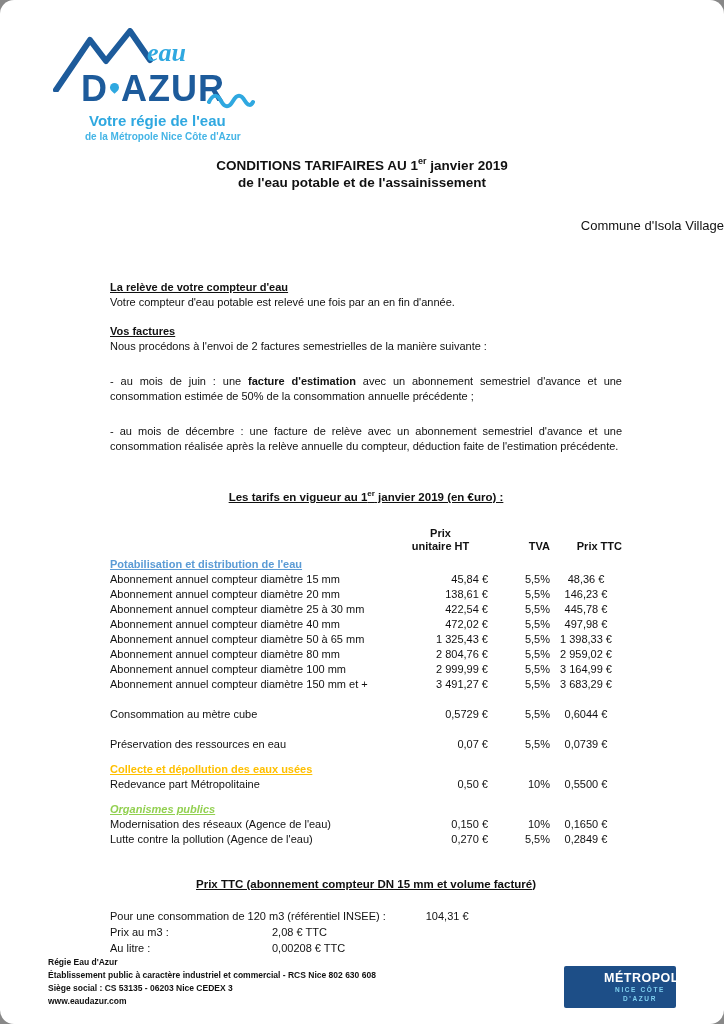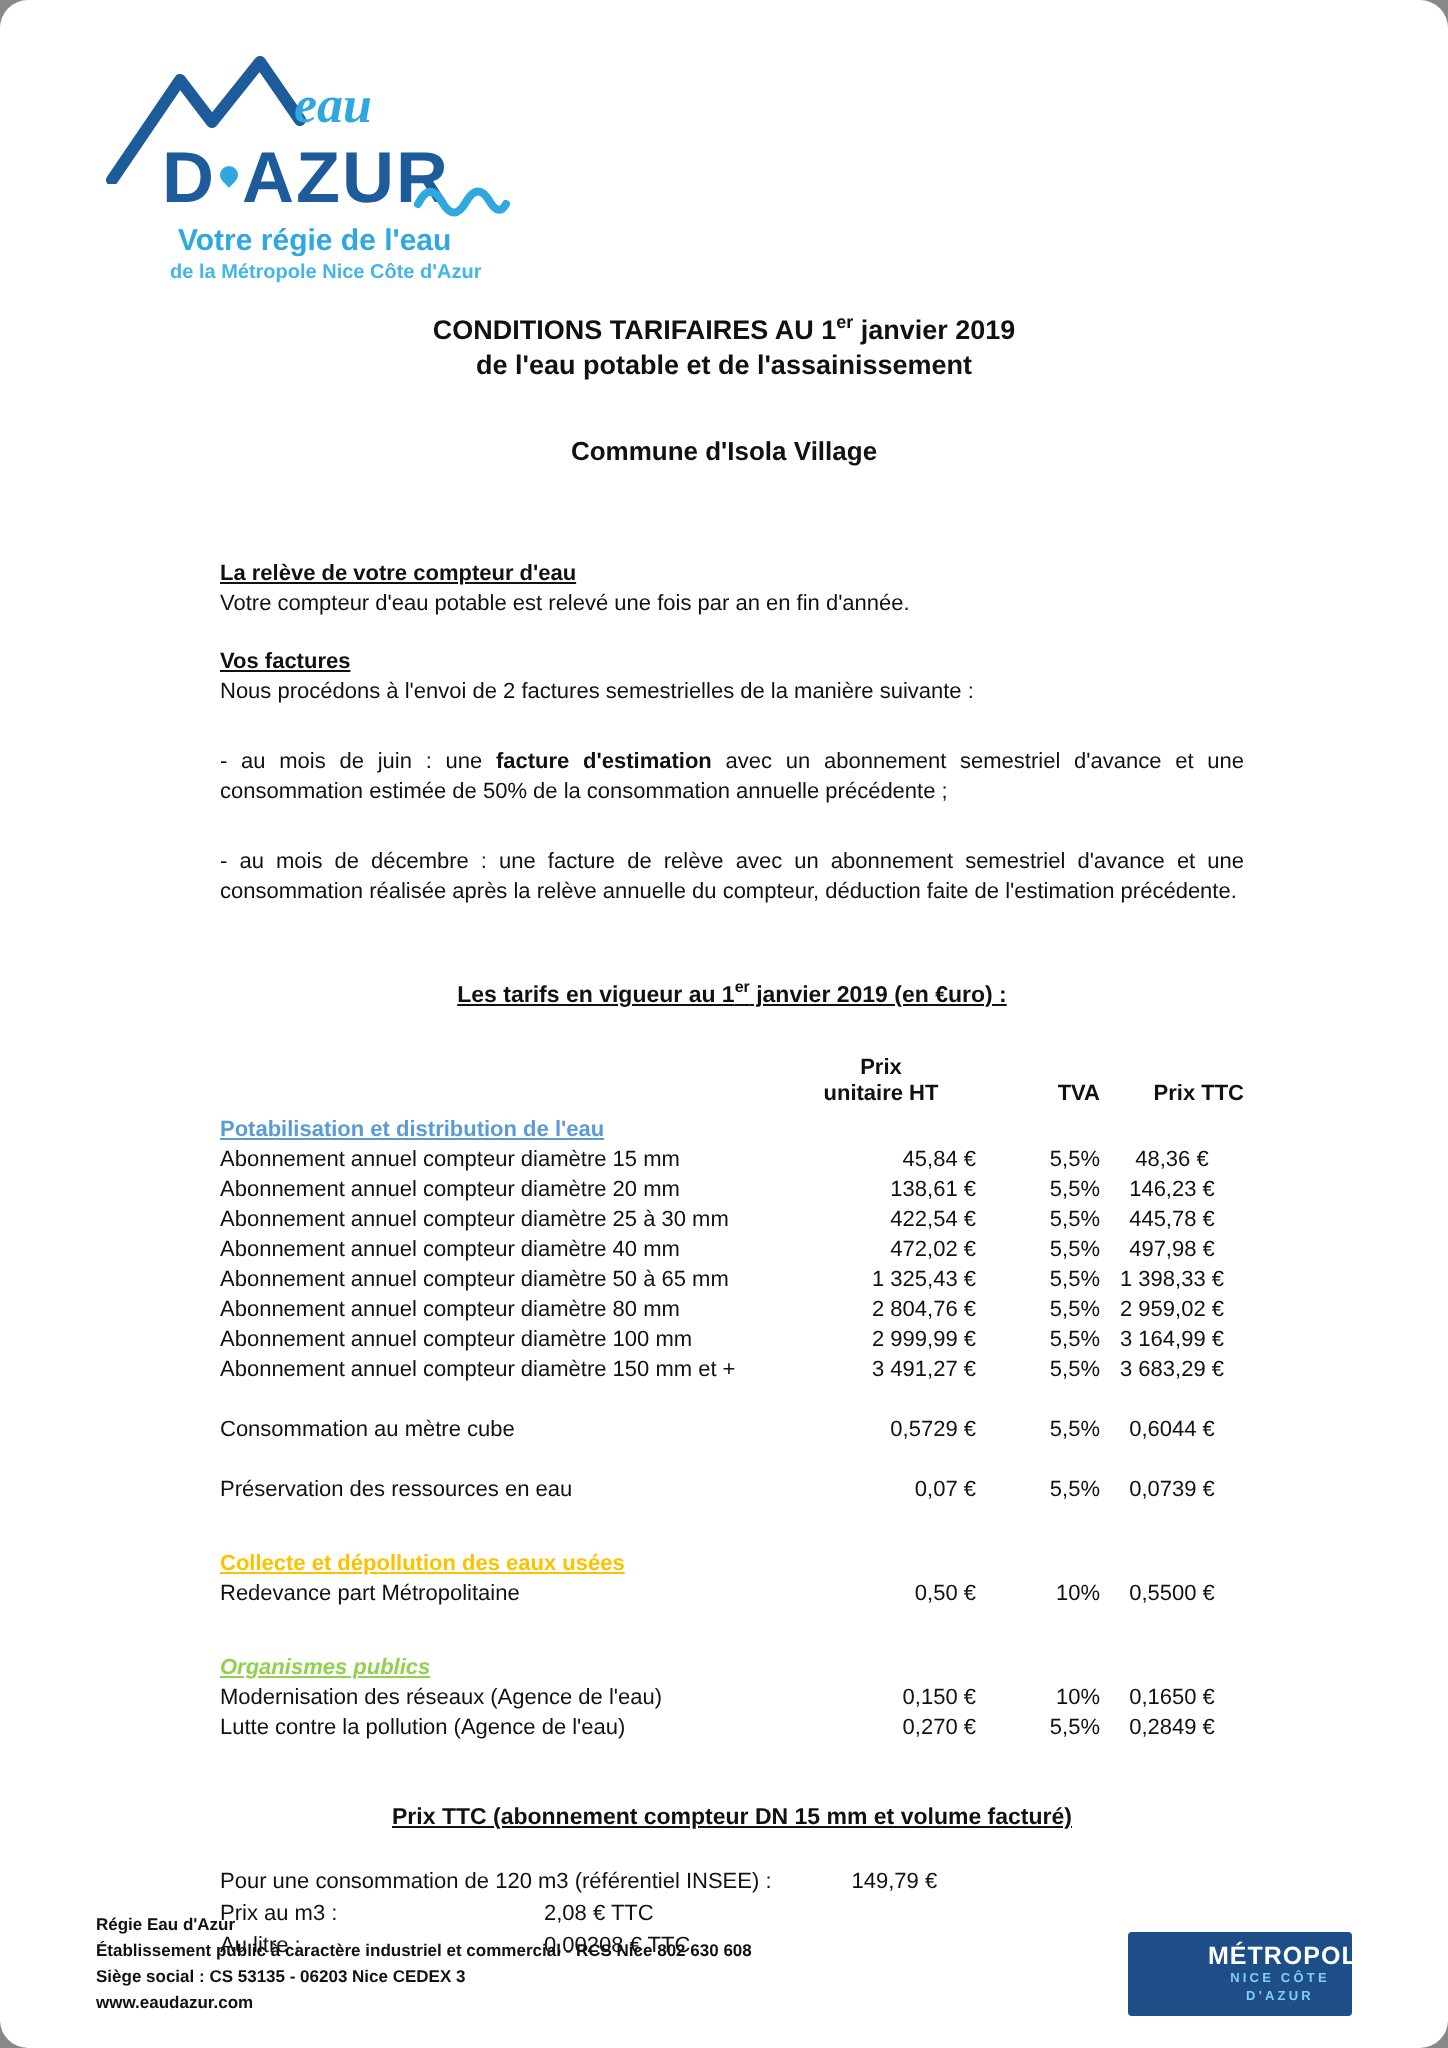--- a/index.html
+++ b/index.html
@@ -38,21 +38,21 @@
   }
 
   
   .doc-title {
     position:absolute; top:153px; left:0; width:100%;
     text-align:center; font-weight:bold; font-size:13.5px; line-height:17px;
   }
   .doc-title sup { font-size:9px; }
   .commune {
     position:absolute; top:218px; left:0; width:100%;
-    text-align:center; font-weight:bold; font-size:13px;
+    text-align:right; font-weight:normal; font-size:13px;
   }
 
   
   .content { position:absolute; top:280px; left:110px; width:512px; font-size:11px; line-height:15px; }
   .sec-heading { font-weight:bold; text-decoration:underline; }
   .para { margin-bottom:0; }
   .gap14 { height:14px; }
   .bullet { text-align:justify; margin-top:20px; }
 
   .tarif-heading {
@@ -64,21 +64,21 @@
   
   .tariff-table { margin-top:22px; }
   .tariff-header { display:flex; font-weight:bold; line-height:13px; margin-bottom:4px; }
   .th-label { flex:1; }
   .th-ht { width:95px; text-align:center; }
   .th-tva { width:62px; text-align:right; align-self:flex-end; }
   .th-ttc { width:72px; text-align:right; align-self:flex-end; }
 
   .tariff-group { margin-top:15px; }
   .tariff-group.first { margin-top:0; }
-  .tariff-group.headed { margin-top:22px; }
+  .tariff-group.headed { margin-top:10px; }
   .tariff-group.first.headed { margin-top:0; }
   .group-heading { font-weight:bold; text-decoration:underline; line-height:15px; }
   .tariff-row { display:flex; line-height:15px; }
   .cell.label { flex:1; }
   .cell.ht { width:95px; text-align:right; }
   .cell.tva { width:62px; text-align:right; }
   .cell.ttc { width:72px; text-align:center; }
 
   
   .prixttc-heading { margin-top:30px; text-align:center; font-weight:bold; font-size:11.5px; }
@@ -247,21 +247,21 @@
           </div>
         </div>
     </div>
 
     <div class="prixttc-heading">
       <span class="inner">Prix TTC (abonnement compteur DN 15 mm et volume facturé)</span>
     </div>
     <div class="summary">
         <div class="summary-row r0">
           <span class="s-label">Pour une consommation de 120 m3 (référentiel INSEE) :</span>
-          <span class="s-value">149,79 €</span>
+          <span class="s-value">104,31 €</span>
         </div>
         <div class="summary-row r1">
           <span class="s-label">Prix au m3 :</span>
           <span class="s-value">2,08  € TTC</span>
         </div>
         <div class="summary-row r2">
           <span class="s-label">Au litre :</span>
           <span class="s-value">0,00208  € TTC</span>
         </div>
       </div>

